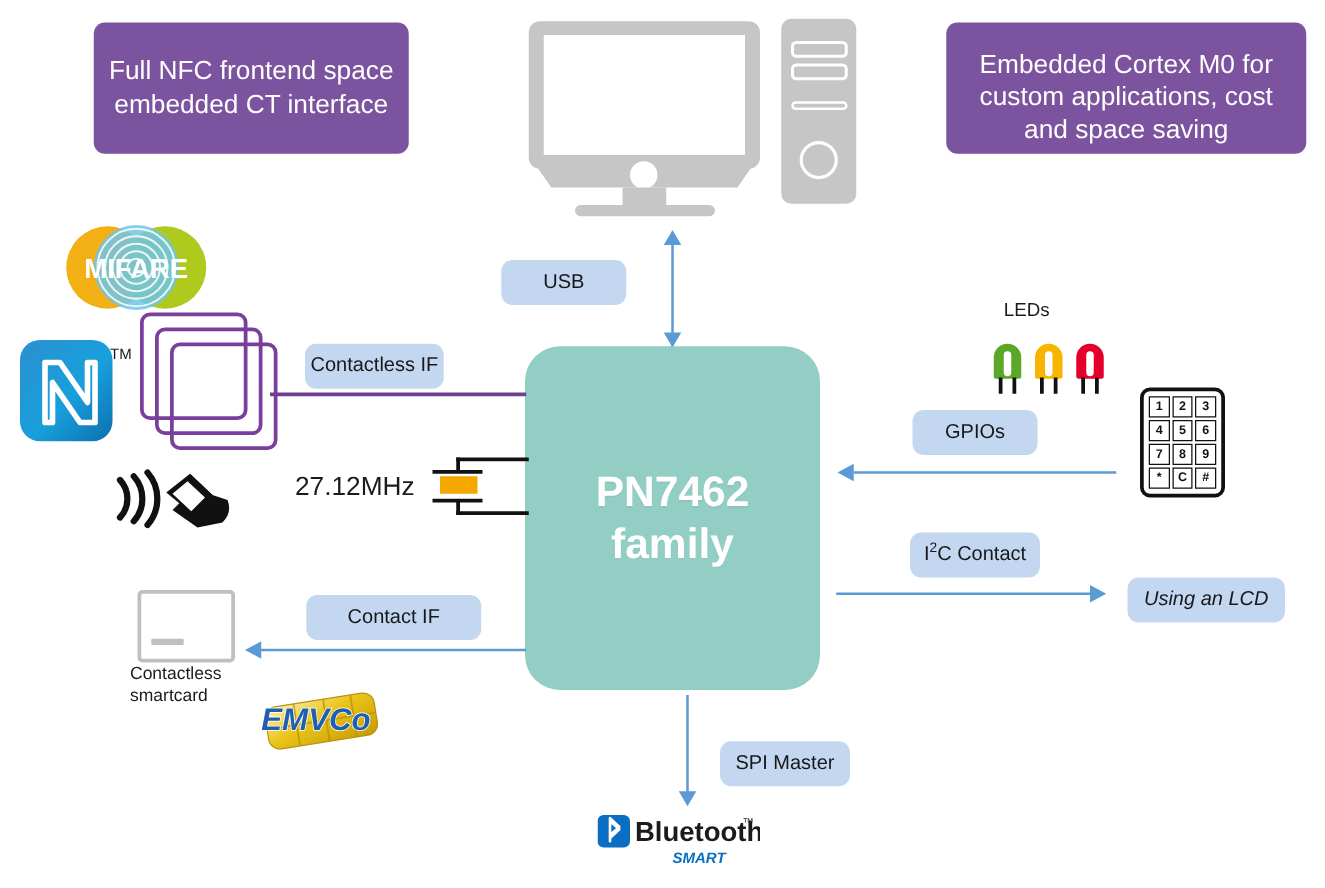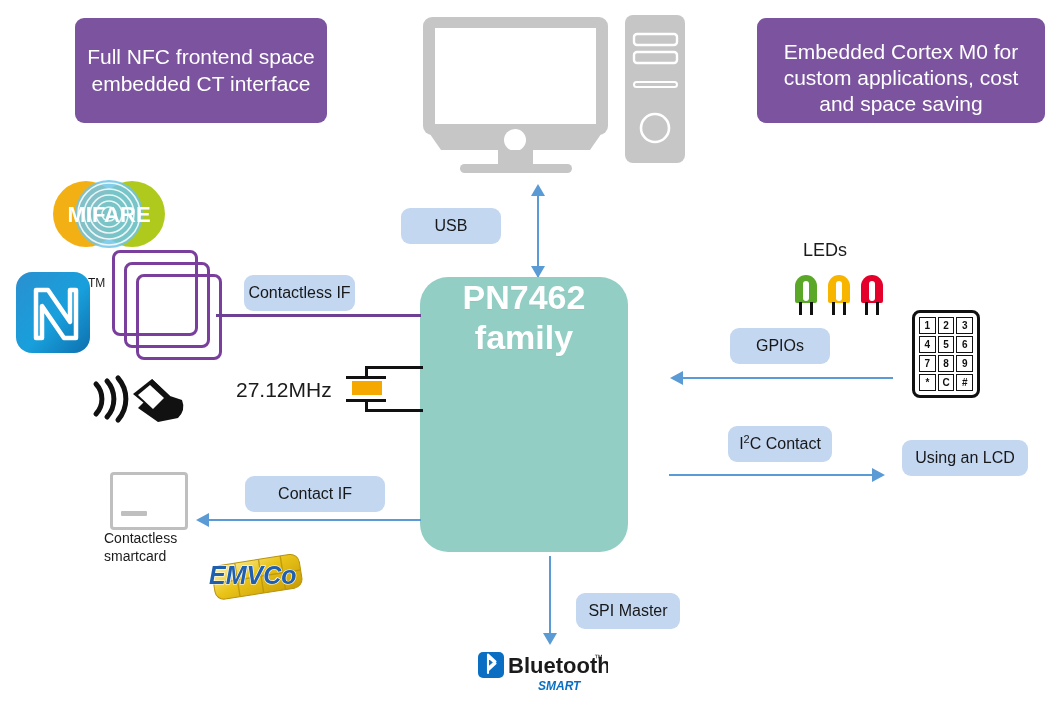--- a/index.html
+++ b/index.html
@@ -25,23 +25,23 @@
     line-height:1.24;
     padding:6px 10px;
     box-sizing:border-box;
     font-family:"Liberation Sans", sans-serif;
   }
   #callout-left{left:75px;top:18px;width:252px;height:105px;}
   #callout-right{left:757px;top:18px;width:288px;height:105px;align-items:flex-end;}
 
   
   #chip{
-    position:absolute;left:420px;top:277px;width:208px;height:275px;
+    position:absolute;left:420px;top:277px;width:236px;height:275px;
     background:#93CEC5;border-radius:28px;
-    display:flex;align-items:flex-start;justify-content:center;
+    display:flex;align-items:center;justify-content:center;
   }
   #chip-label{
     color:#ffffff;font-size:34px;font-weight:bold;line-height:1.18;
     text-align:center;
     text-shadow:0 1px 0 rgba(0,0,0,0.04);
   }
 
   
   .pill{
     position:absolute;
@@ -52,21 +52,21 @@
     box-sizing:border-box;
     padding:0 12px;
     white-space:nowrap;
   }
   #pill-usb{left:401px;top:208px;width:100px;height:36px;}
   #pill-contactless{left:244px;top:275px;width:111px;height:36px;text-align:right;}
   #pill-contact{left:245px;top:476px;width:140px;height:36px;align-items:center;}
   #pill-gpios{left:730px;top:328px;width:100px;height:36px;}
   #pill-i2c{left:728px;top:426px;width:104px;height:36px;}
   #pill-spi{left:576px;top:593px;width:104px;height:36px;}
-  #pill-lcd{left:902px;top:440px;width:126px;height:36px;}
+  #pill-lcd{left:902px;top:462px;width:126px;height:36px;font-style:italic;}
 
   sup.sup{font-size:11px;vertical-align:super;line-height:0;}
 
   
   .line-h{position:absolute;background:#5B9BD5;height:2px;}
   .line-v{position:absolute;background:#5B9BD5;width:2px;}
   .line-purple{position:absolute;background:#6F3F94;height:3px;}
 
   .arrow{position:absolute;width:0;height:0;}
   .arr-left{border-top:7px solid transparent;border-bottom:7px solid transparent;border-right:13px solid #5B9BD5;}
@@ -76,21 +76,21 @@
 
   
   #computer{position:absolute;left:418px;top:12px;width:270px;height:165px;}
 
   
   #leds-group{position:absolute;left:795px;top:275px;width:110px;height:55px;}
   .led{position:absolute;width:22px;height:38px;}
   .led-body{position:absolute;left:0;top:0;width:22px;height:28px;border-radius:11px 11px 2px 2px;}
   .led-slit{position:absolute;left:8px;top:6px;width:6px;height:20px;background:#ffffff;border-radius:3px;}
   .led-leg{position:absolute;width:3px;height:13px;background:#111;top:27px;}
-  #leds-title{position:absolute;left:803px;top:240px;font-size:18px;color:#1b1b1b;}
+  #leds-title{position:absolute;left:803px;top:240px;font-size:15px;color:#1b1b1b;}
 
   
   #keypad{position:absolute;left:912px;top:310px;width:68px;height:88px;
     border:3px solid #111;border-radius:8px;background:#fff;
     display:grid;grid-template-columns:repeat(3,1fr);grid-template-rows:repeat(4,1fr);
     gap:2px;padding:4px;box-sizing:border-box;}
   .key{border:1.4px solid #111;display:flex;align-items:center;justify-content:center;
     font-size:10px;font-weight:bold;background:#fff;color:#111;}
 
   

